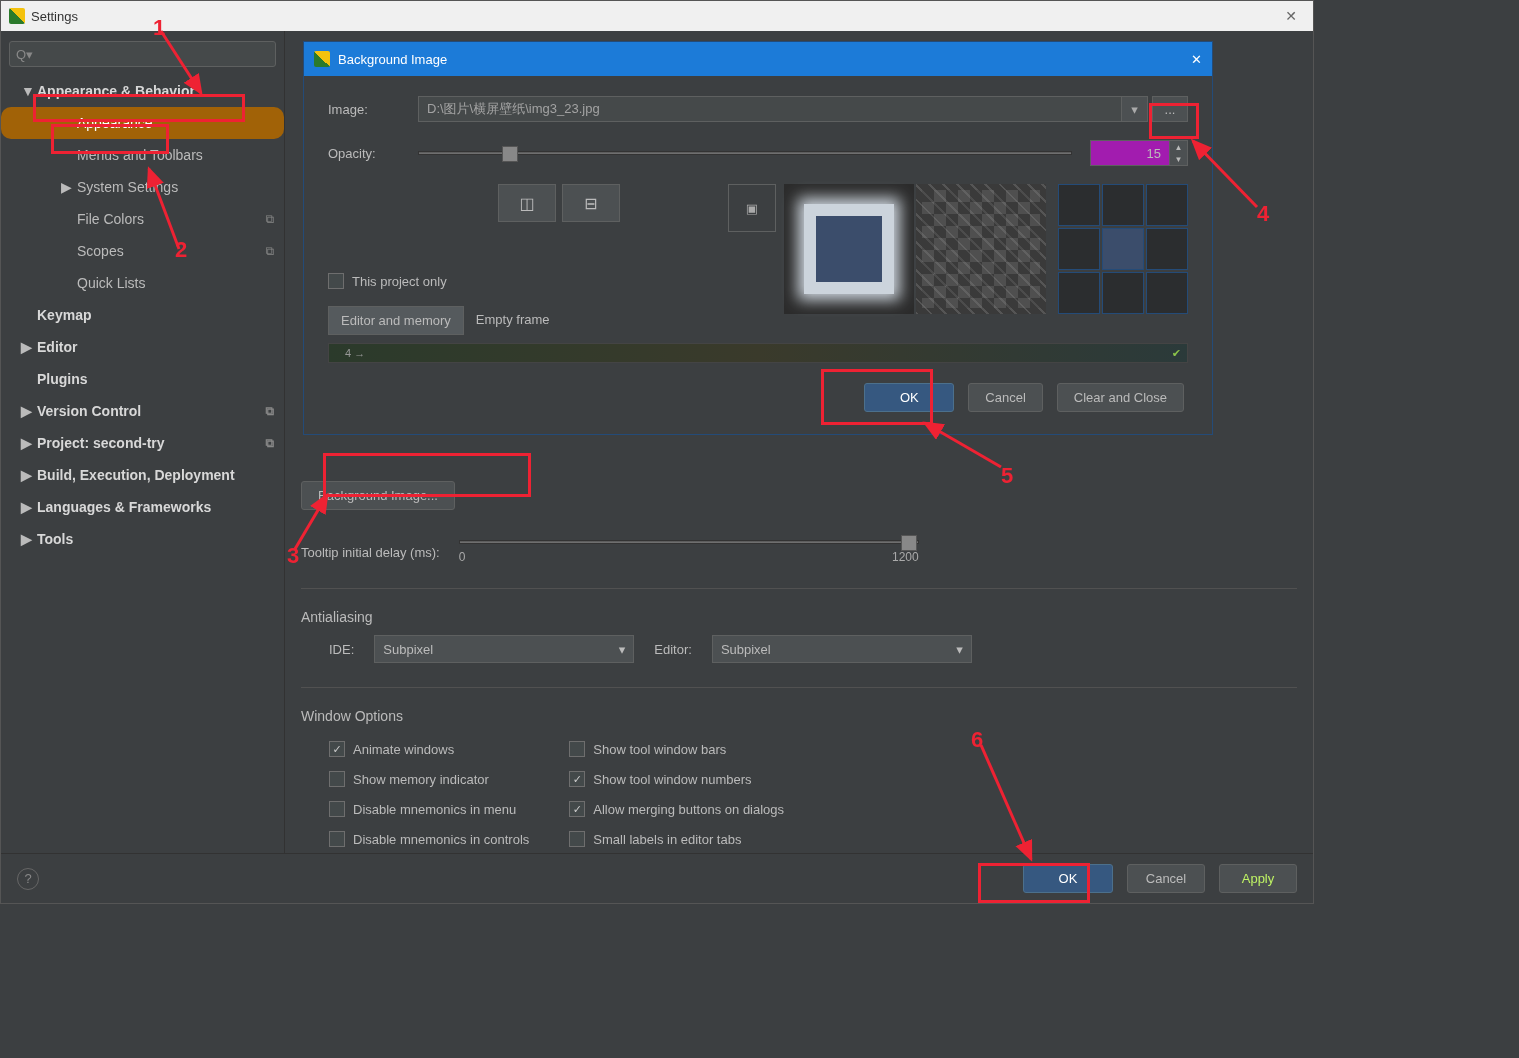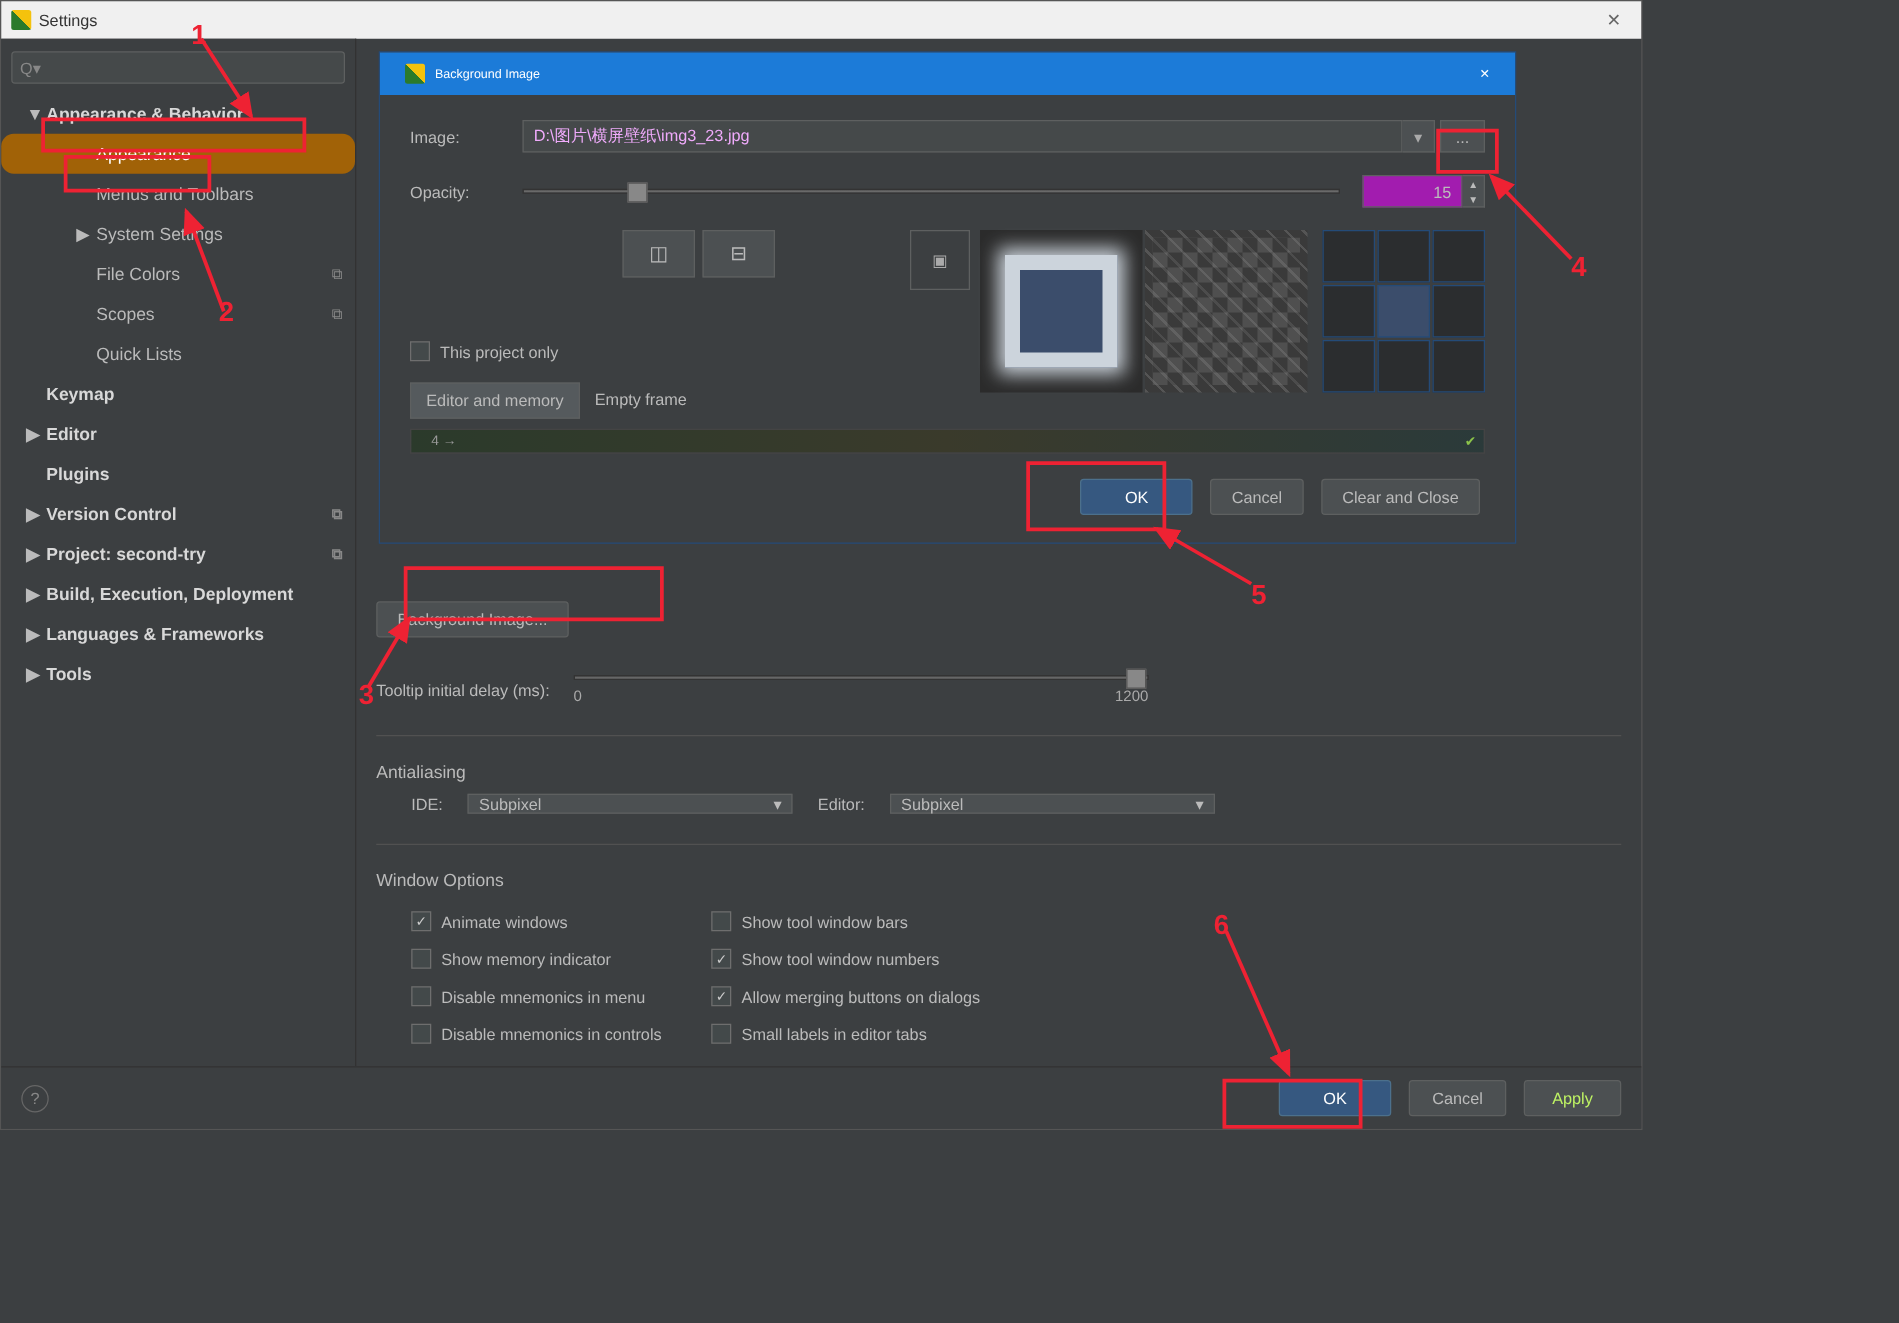--- a/index.html
+++ b/index.html
@@ -23,38 +23,38 @@
 
 .main { flex: 1; padding: 40px 16px 0 16px; position: relative; overflow: hidden; }
 .btn { background: #4c5052; border: 1px solid #5e6060; color: #bbb; padding: 6px 16px; border-radius: 3px; cursor: pointer; font-size: 13px; }
 .btn.primary { background: #365880; border-color: #4c708c; color: #fff; }
 .slider { height: 4px; background: linear-gradient(#555,#777); position: relative; border: 1px solid #333; }
 .slider .knob { position: absolute; top: -6px; width: 16px; height: 16px; background: #888; border: 1px solid #555; transform: translateX(-50%); }
 .sectionTitle { color: #bbb; margin: 20px 0 10px; font-size: 14px; }
 .check { display: flex; align-items: center; gap: 8px; height: 30px; }
 .check .box { width: 16px; height: 16px; border: 1px solid #6e6e6e; background: #43494a; display:flex; align-items:center; justify-content:center; font-size:11px; color:#ccc; }
 .check.on .box::after { content:"✓"; color:#ccc; }
-.select { background: #4c5052; border: 1px solid #5e6060; height: 16px; display: flex; align-items: center; padding: 0 8px; color: #bbb; justify-content: space-between; min-width:260px; }
+.select { background: #4c5052; border: 1px solid #5e6060; height: 28px; display: flex; align-items: center; padding: 0 8px; color: #bbb; justify-content: space-between; min-width:260px; }
 
 .footer { position: absolute; bottom: 0; left: 0; right: 0; height: 50px; border-top: 1px solid #323232; display: flex; align-items: center; padding: 0 16px; background:#3c3f41; }
 .footer .help { width:22px; height:22px; border:1px solid #666; border-radius:50%; display:flex; align-items:center; justify-content:center; color:#888; }
 .footer .spacer { flex: 1; }
 
 
 .dialog { position:absolute; left:302px; top:40px; width:910px; background:#3c3f41; border:1px solid #244b78; }
-.dlg-title { height:34px; background:#0a84ff; background:linear-gradient(#1e88e5,#1976d2); background:#0a84d6; color:#fff; display:flex; align-items:center; padding:0 20px; font-size:10px; }
+.dlg-title { height:34px; background:#0a84ff; background:linear-gradient(#1e88e5,#1976d2); background:#0a84d6; color:#fff; display:flex; align-items:center; padding:0 10px; font-size:13px; }
 .dlg-title .icon { width:16px; height:16px; background:linear-gradient(45deg,#2b7a2b 50%,#f4c20d 50%); margin-right:8px; border-radius:2px; }
 .dlg-title { background:#0a84ff; }
 .dlg-title { background:#1c7bd8; }
 .dlg-title .x { margin-left:auto; cursor:pointer; }
 .dlg-body { padding: 20px 24px 18px; }
 .formrow { display:flex; align-items:center; margin-bottom: 18px; }
 .formrow .lbl { width:90px; color:#bbb; }
 .imgfield { flex:1; display:flex; }
-.imgfield .inp { flex:1; background:#45494a; border:1px solid #5e6060; color:#f0abfc; padding:4px 8px; height:26px; display:flex; align-items:center; }
+.imgfield .inp { flex:1; background:#45494a; border:1px solid #5e6060; color:#a3a3a3; padding:4px 8px; height:26px; display:flex; align-items:center; }
 .imgfield .dd { width:26px; border:1px solid #5e6060; border-left:none; background:#4c5052; display:flex; align-items:center; justify-content:center; color:#aaa; cursor:pointer; }
 .imgfield .browse { width:36px; border:1px solid #5e6060; background:#4c5052; margin-left:4px; display:flex; align-items:center; justify-content:center; cursor:pointer; }
 .spin { display:flex; margin-left:auto; }
 .spin .v { width:80px; text-align:right; padding:0 8px; background:#a21caf; border:1px solid #5e6060; color:#bbb; height:26px; display:flex; align-items:center; justify-content:flex-end; }
 .spin .ar { width:18px; background:#4c5052; border:1px solid #5e6060; border-left:none; display:flex; flex-direction:column; }
 .spin .ar div { flex:1; display:flex; align-items:center; justify-content:center; font-size:8px; color:#bbb; cursor:pointer; }
 .dlg-mid { display:flex; gap:0; margin-top:4px; }
 .leftopts { width:330px; }
 .leftopts .flipbtns { display:flex; gap:6px; margin-left:170px; }
 .flipbtns .b { width:58px; height:38px; background:#4c5052; border:1px solid #5e6060; display:flex; align-items:center; justify-content:center; color:#bbb; cursor:pointer; font-size:16px; }

